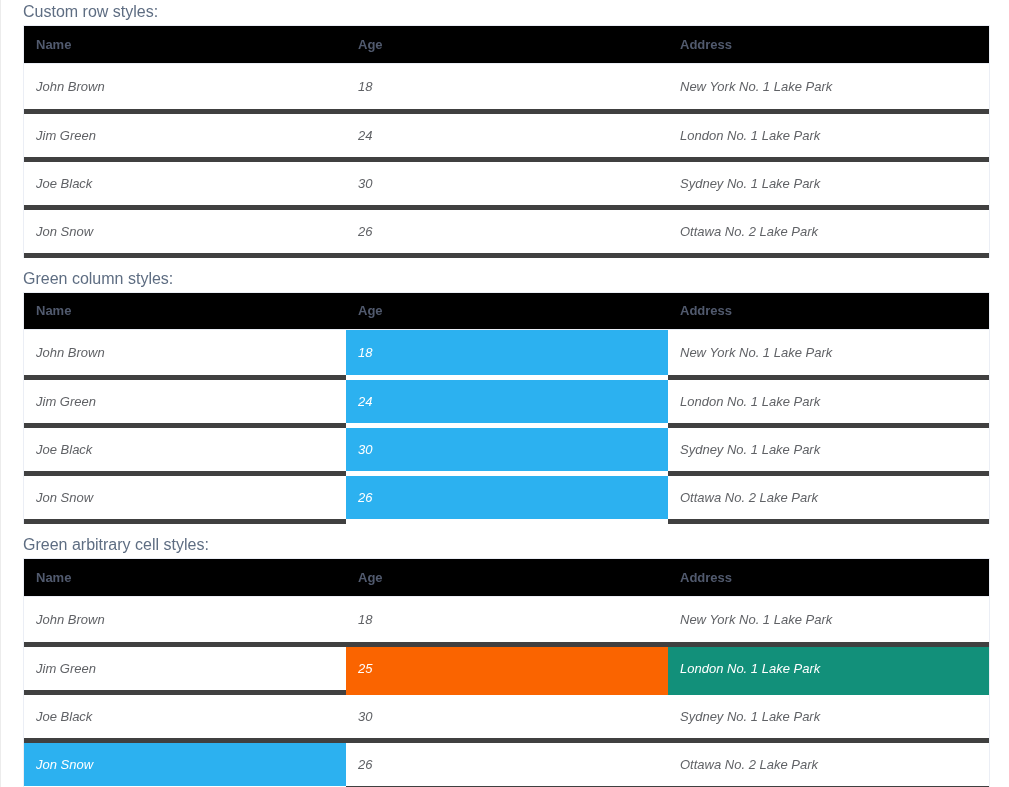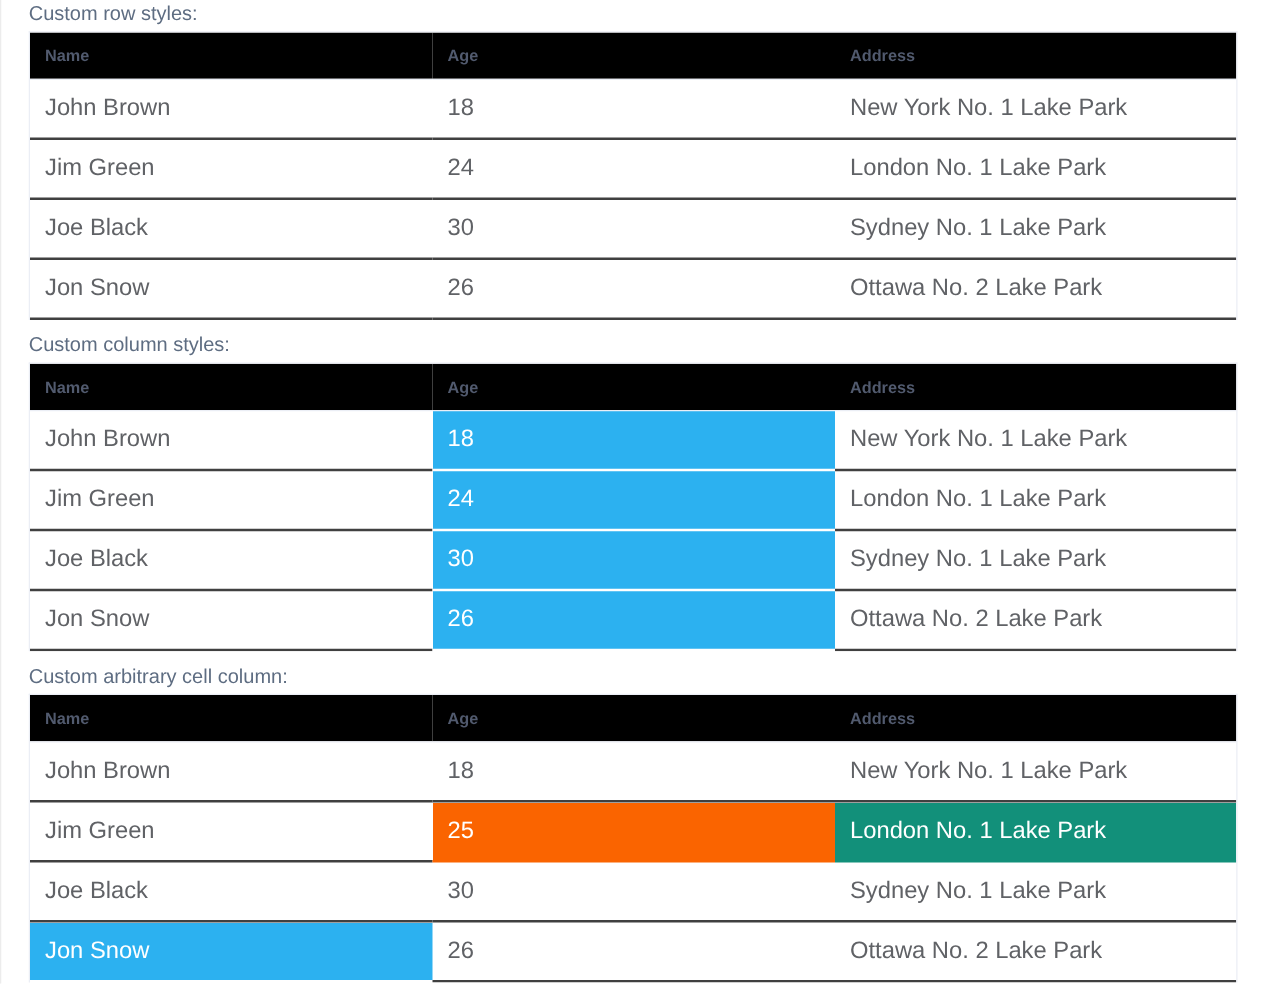--- a/index.html
+++ b/index.html
@@ -63,27 +63,28 @@
     font-size: 13px;
     text-align: left;
     padding: 0 10px 0 12px;
     border-bottom: 1px solid #ebeef5;
     vertical-align: middle;
   }
   table.el-table tbody td {
     height: 48px;
     box-sizing: border-box;
     padding: 0 10px 0 12px;
-    font-size: 19px;
+    font-size: 13px;
     color: #606266;
-    border-bottom: 2px solid #404040;
+    border-bottom: 5px solid #404040;
     vertical-align: middle;
     background: #ffffff;
     white-space: nowrap;
     overflow: hidden;
+    font-style: italic;
   }
 
   
   tr.row-blue  > td { background: #2cb1f0; color: #ffffff; border-bottom-color: #2cb1f0; }
   tr.row-orange > td { background: #fa6400; color: #ffffff; border-bottom-color: #fa6400; }
 
   td.cell-blue   { background: #2cb1f0 !important; color: #ffffff !important; border-bottom-color: #ffffff !important; }
   td.cell-orange { background: #fa6400 !important; color: #ffffff !important; border-bottom-color: #fa6400 !important; margin-top: 16px; }
   td.cell-teal   { background: #12907a !important; color: #ffffff !important; border-bottom-color: #12907a !important; }
 
@@ -127,21 +128,21 @@
               <td class="">Sydney No. 1 Lake Park</td>
             </tr>
             <tr class="row-orange">
               <td class="">Jon Snow</td>
               <td class="">26</td>
               <td class="">Ottawa No. 2 Lake Park</td>
             </tr>
           </tbody>
         </table>
       </div>
-      <div class="section-label">Custom column styles:</div>
+      <div class="section-label">Green column styles:</div>
       <div class="tbl-wrap">
         <table class="el-table">
           <colgroup>
             <col class="c-name">
             <col class="c-age">
             <col class="c-addr">
           </colgroup>
           <thead>
             <tr>
               <th>Name</th>
@@ -166,21 +167,21 @@
               <td class="">Sydney No. 1 Lake Park</td>
             </tr>
             <tr class="">
               <td class="">Jon Snow</td>
               <td class="cell-blue">26</td>
               <td class="">Ottawa No. 2 Lake Park</td>
             </tr>
           </tbody>
         </table>
       </div>
-      <div class="section-label">Custom arbitrary cell column:</div>
+      <div class="section-label">Green arbitrary cell styles:</div>
       <div class="tbl-wrap clipped">
         <table class="el-table">
           <colgroup>
             <col class="c-name">
             <col class="c-age">
             <col class="c-addr">
           </colgroup>
           <thead>
             <tr>
               <th>Name</th>

